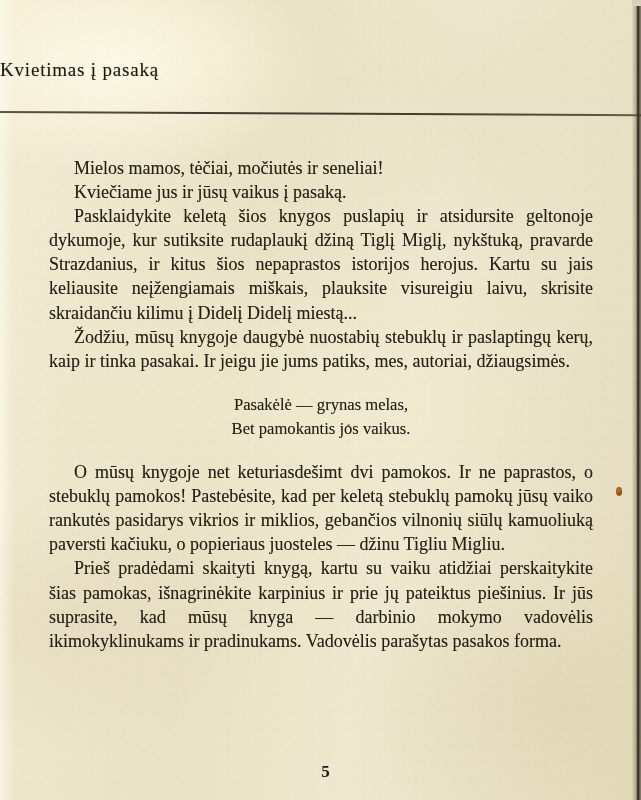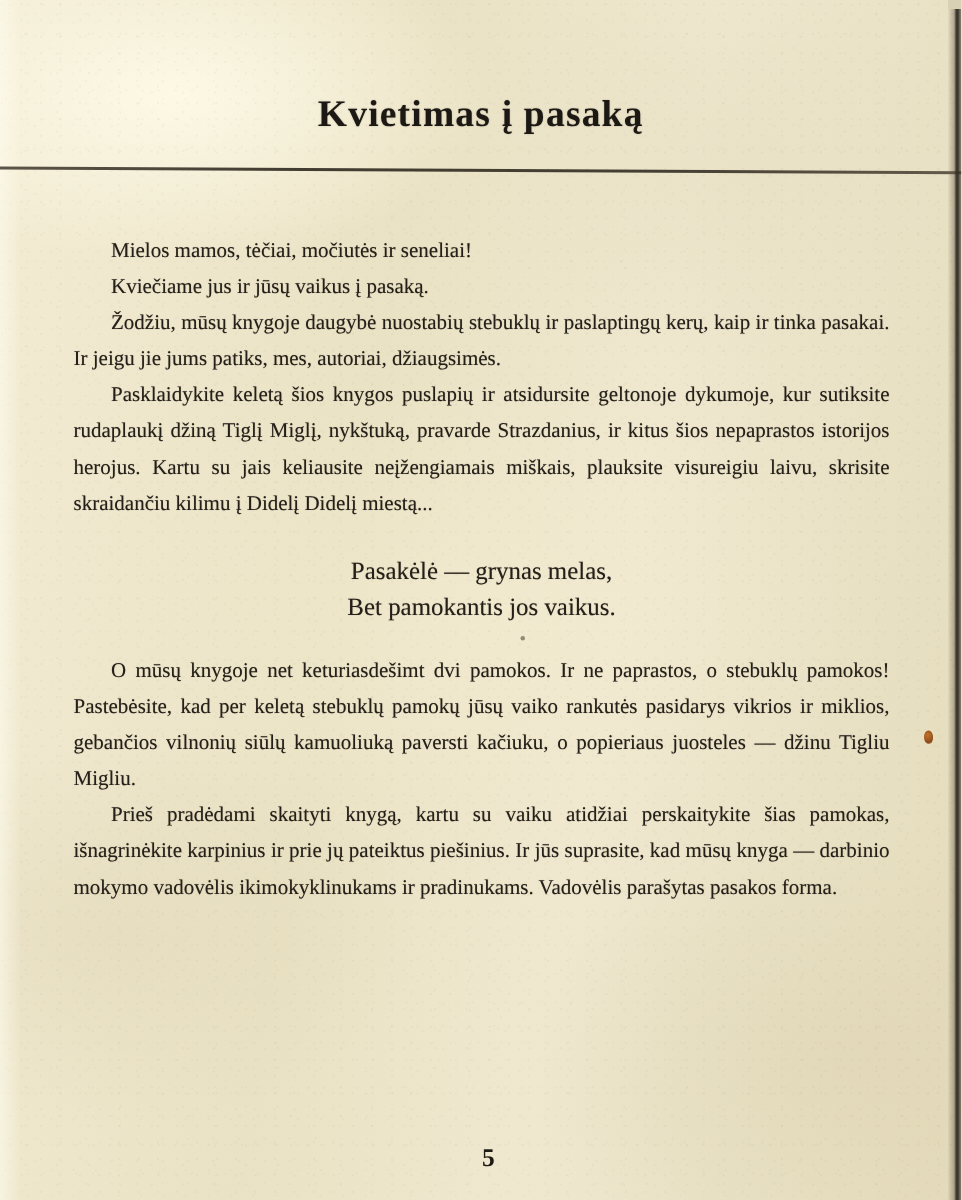--- a/index.html
+++ b/index.html
@@ -85,23 +85,23 @@
     height: 6px;
     background: #d9d1b4;
     pointer-events: none;
   }
 
   .title {
     position: absolute;
     top: 46px;
     left: 0;
     width: 100%;
-    text-align: center;
-    font-size: 25px;
-    font-weight: bold;
+    text-align: left;
+    font-size: 19px;
+    font-weight: normal;
     letter-spacing: 0.8px;
     color: #1c1813;
     text-shadow: 0 0 1px rgba(40,34,26,0.35);
   }
 
   .rule {
     position: absolute;
     left: 0;
     top: 111px;
     width: 100%;
@@ -114,21 +114,21 @@
 
   .body {
     position: absolute;
     left: 49px;
     top: 156px;
     width: 544px;
   }
 
   p.para {
     margin: 0;
-    font-size: 14px;
+    font-size: 18px;
     line-height: 24.1px;
     text-align: justify;
     text-indent: 25px;
     hyphens: manual;
     color: #241f18;
     text-shadow: 0 0 0.6px rgba(45,38,28,0.45);
   }
 
   .verse {
     margin: 0;
@@ -188,23 +188,23 @@
   <h1 class="title">Kvietimas į pasaką</h1>
 
   <div class="rule"></div>
 
   <div class="body">
 
     <p class="para">Mielos mamos, tėčiai, močiutės ir seneliai!</p>
 
     <p class="para">Kviečiame jus ir jūsų vaikus į pasaką.</p>
 
+    <p class="para">Pasklaidykite keletą šios knygos puslapių ir atsidursite geltonoje dykumoje, kur sutiksite rudaplaukį džiną Tiglį Miglį, nykštuką, pravarde Strazdanius, ir kitus šios nepaprastos istorijos herojus. Kartu su jais keliausite neįžengiamais miškais, plauksite visureigiu laivu, skrisite skraidančiu kilimu į Didelį Didelį miestą...</p>
+
     <p class="para">Žodžiu, mūsų knygoje daugybė nuostabių stebuklų ir paslaptingų kerų, kaip ir tinka pasakai. Ir jeigu jie jums patiks, mes, autoriai, džiaugsimės.</p>
-
-    <p class="para">Pasklaidykite keletą šios knygos puslapių ir atsidursite geltonoje dykumoje, kur sutiksite rudaplaukį džiną Tiglį Miglį, nykštuką, pravarde Strazdanius, ir kitus šios nepaprastos istorijos herojus. Kartu su jais keliausite neįžengiamais miškais, plauksite visureigiu laivu, skrisite skraidančiu kilimu į Didelį Didelį miestą...</p>
 
 
 
     <div class="verse">
       <div>Pasakėlė — grynas melas,</div>
       <div>Bet pamokantis jos vaikus.</div>
     </div>
 
     <div class="gap-small"></div>
 

